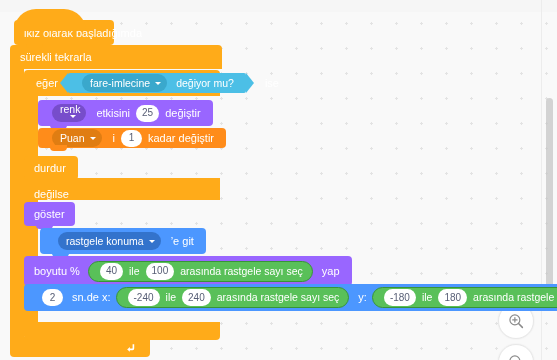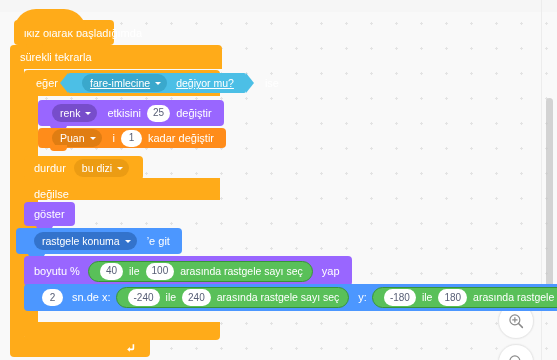--- a/index.html
+++ b/index.html
@@ -184,21 +184,21 @@
       <svg width="13" height="13" viewBox="0 0 24 24">
         <path d="M17 6 L17 14 Q17 17 14 17 L9 17 L9 20 L4 15.5 L9 11 L9 14 L13 14 Q14 14 14 13 L14 6 Z" fill="#fff"></path>
       </svg>
     </div>
   </div>
 
   <div class="cblk" style="left:24px;top:70px;z-index:2;">
 
     <div class="c-top" style="width:196px;height:26px;background:#ffab19;">
       <span class="lbl">eğer</span>
-      <span class="bool-wrap" style="margin-left:8px;text-decoration:underline;">
+      <span class="bool-wrap" style="margin-left:8px;">
         <span class="dropdown" style="background:#3aa8cc;">
           <span>fare-imlecine</span>
           <i class="caret"></i>
         </span>
         <span class="lbl" style="margin-left:3px;">değiyor mu?</span>
       </span>
       <span class="lbl" style="margin-left:14px;">ise</span>
     </div>
 
     <div class="c-left" style="top:26px;height:82px;background:#ffab19;"></div>
@@ -206,52 +206,48 @@
     <div class="c-mid" style="top:108px;width:196px;height:22px;background:#ffab19;">
       <span>değilse</span>
     </div>
 
     <div class="c-left" style="top:130px;height:122px;background:#ffab19;"></div>
 
     <div class="c-bottom" style="top:252px;width:196px;height:18px;background:#ffab19;"></div>
   </div>
 
   <div class="blk stack notch" style="left:38px;top:100px;height:26px;background:#9966ff;z-index:3;">
-    <span class="dropdown" style="background:#774dcb;">
+    <span class="dropdown" style="background:#774dcb;flex-direction:column;">
       <span>renk</span>
       <i class="caret"></i>
     </span>
     <span class="lbl" style="margin-left:4px;">etkisini</span>
     <span class="oval-num">25</span>
     <span class="lbl">değiştir</span>
   </div>
 
   <div class="blk stack notch" style="left:38px;top:128px;height:20px;background:#ff8c1a;z-index:3;">
     <span class="dropdown" style="background:#e07d12;">
       <span>Puan</span>
       <i class="caret"></i>
     </span>
     <span class="lbl" style="margin-left:5px;">i</span>
     <span class="oval-num">1</span>
     <span class="lbl">kadar değiştir</span>
   </div>
 
   <div class="blk stack" style="left:24px;top:156px;height:24px;background:#ffab19;z-index:3;padding-left:8px;">
     <span class="lbl">durdur</span>
-    <span class="dropdown" style="background:#ec9c13;margin-left:6px;">
-      <span>bu dizi</span>
-      <i class="caret"></i>
-    </span>
   </div>
 
   <div class="blk stack notch" style="left:24px;top:202px;height:24px;background:#9966ff;z-index:3;">
     <span>göster</span>
   </div>
 
-  <div class="blk stack notch" style="left:16px;top:228px;height:26px;background:#4c97ff;z-index:3;padding-left:14px;">
+  <div class="blk stack notch" style="left:40px;top:228px;height:26px;background:#4c97ff;z-index:3;padding-left:14px;">
     <span class="dropdown" style="background:#3373cc;">
       <span>rastgele konuma</span>
       <i class="caret"></i>
     </span>
     <span class="lbl" style="margin-left:4px;">’e git</span>
   </div>
 
   <div class="blk stack notch" style="left:24px;top:256px;height:30px;background:#9966ff;z-index:3;padding-left:8px;">
     <span class="lbl">boyutu %</span>
     <span class="op-green" style="margin-left:6px;">

